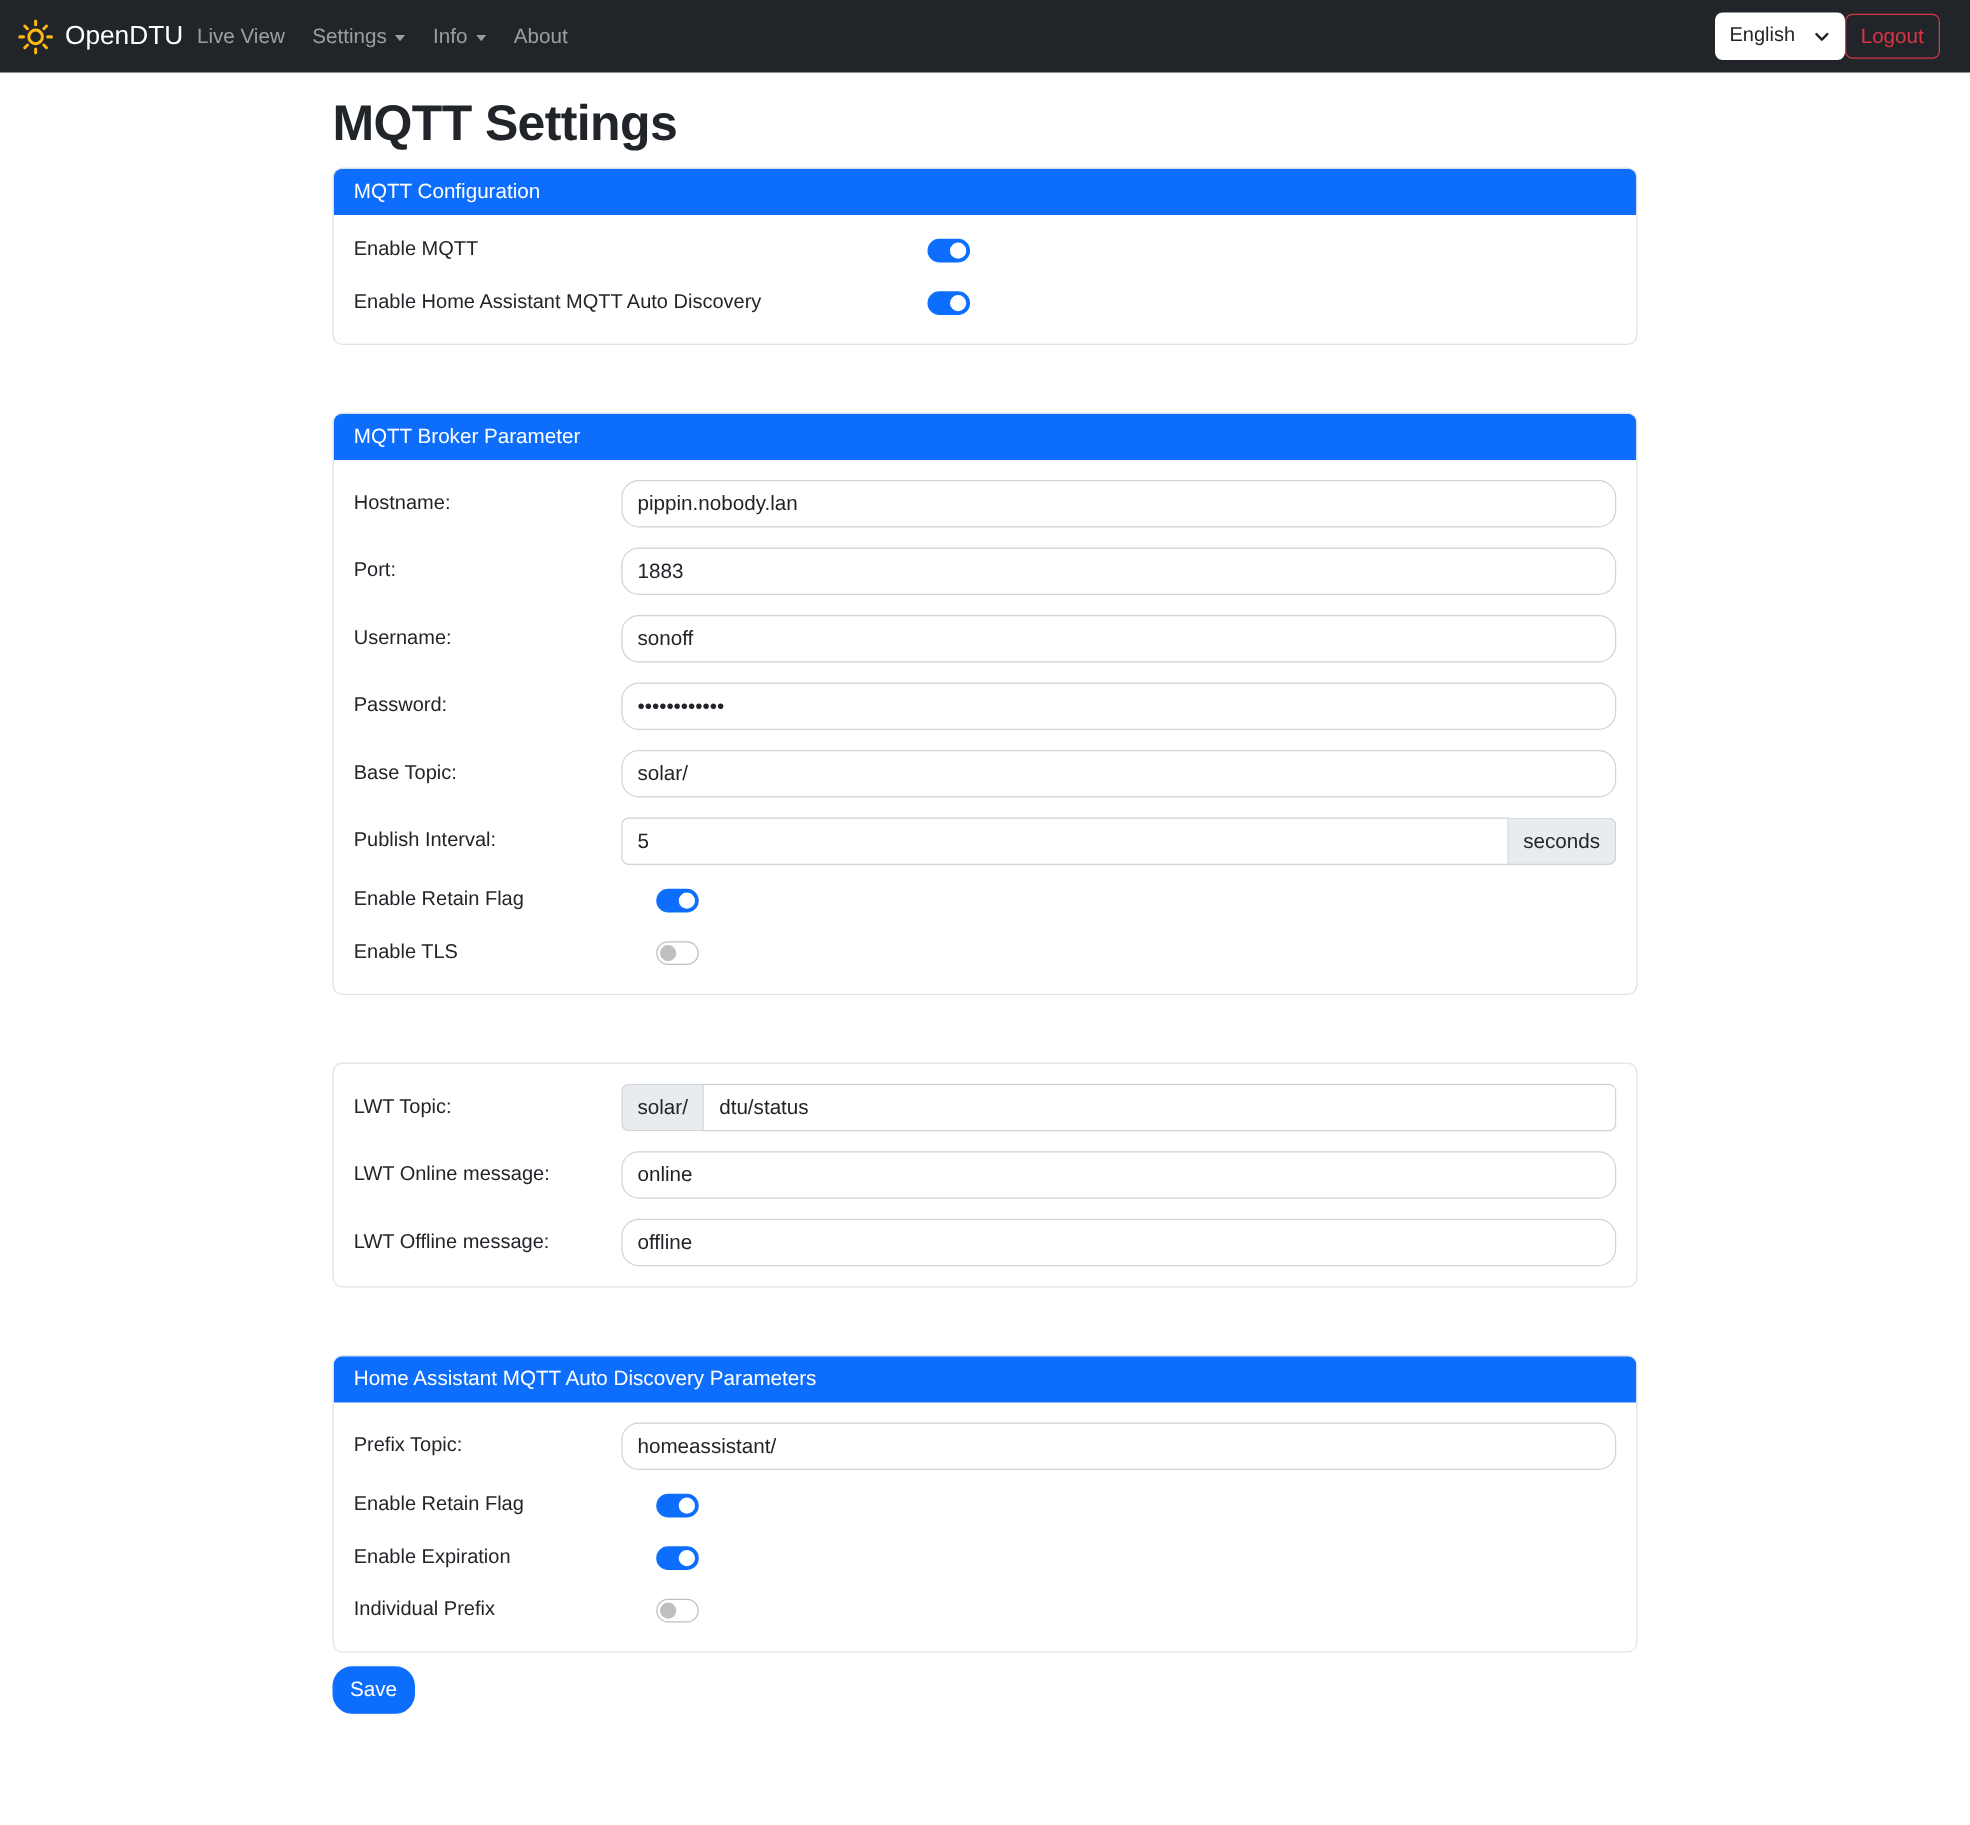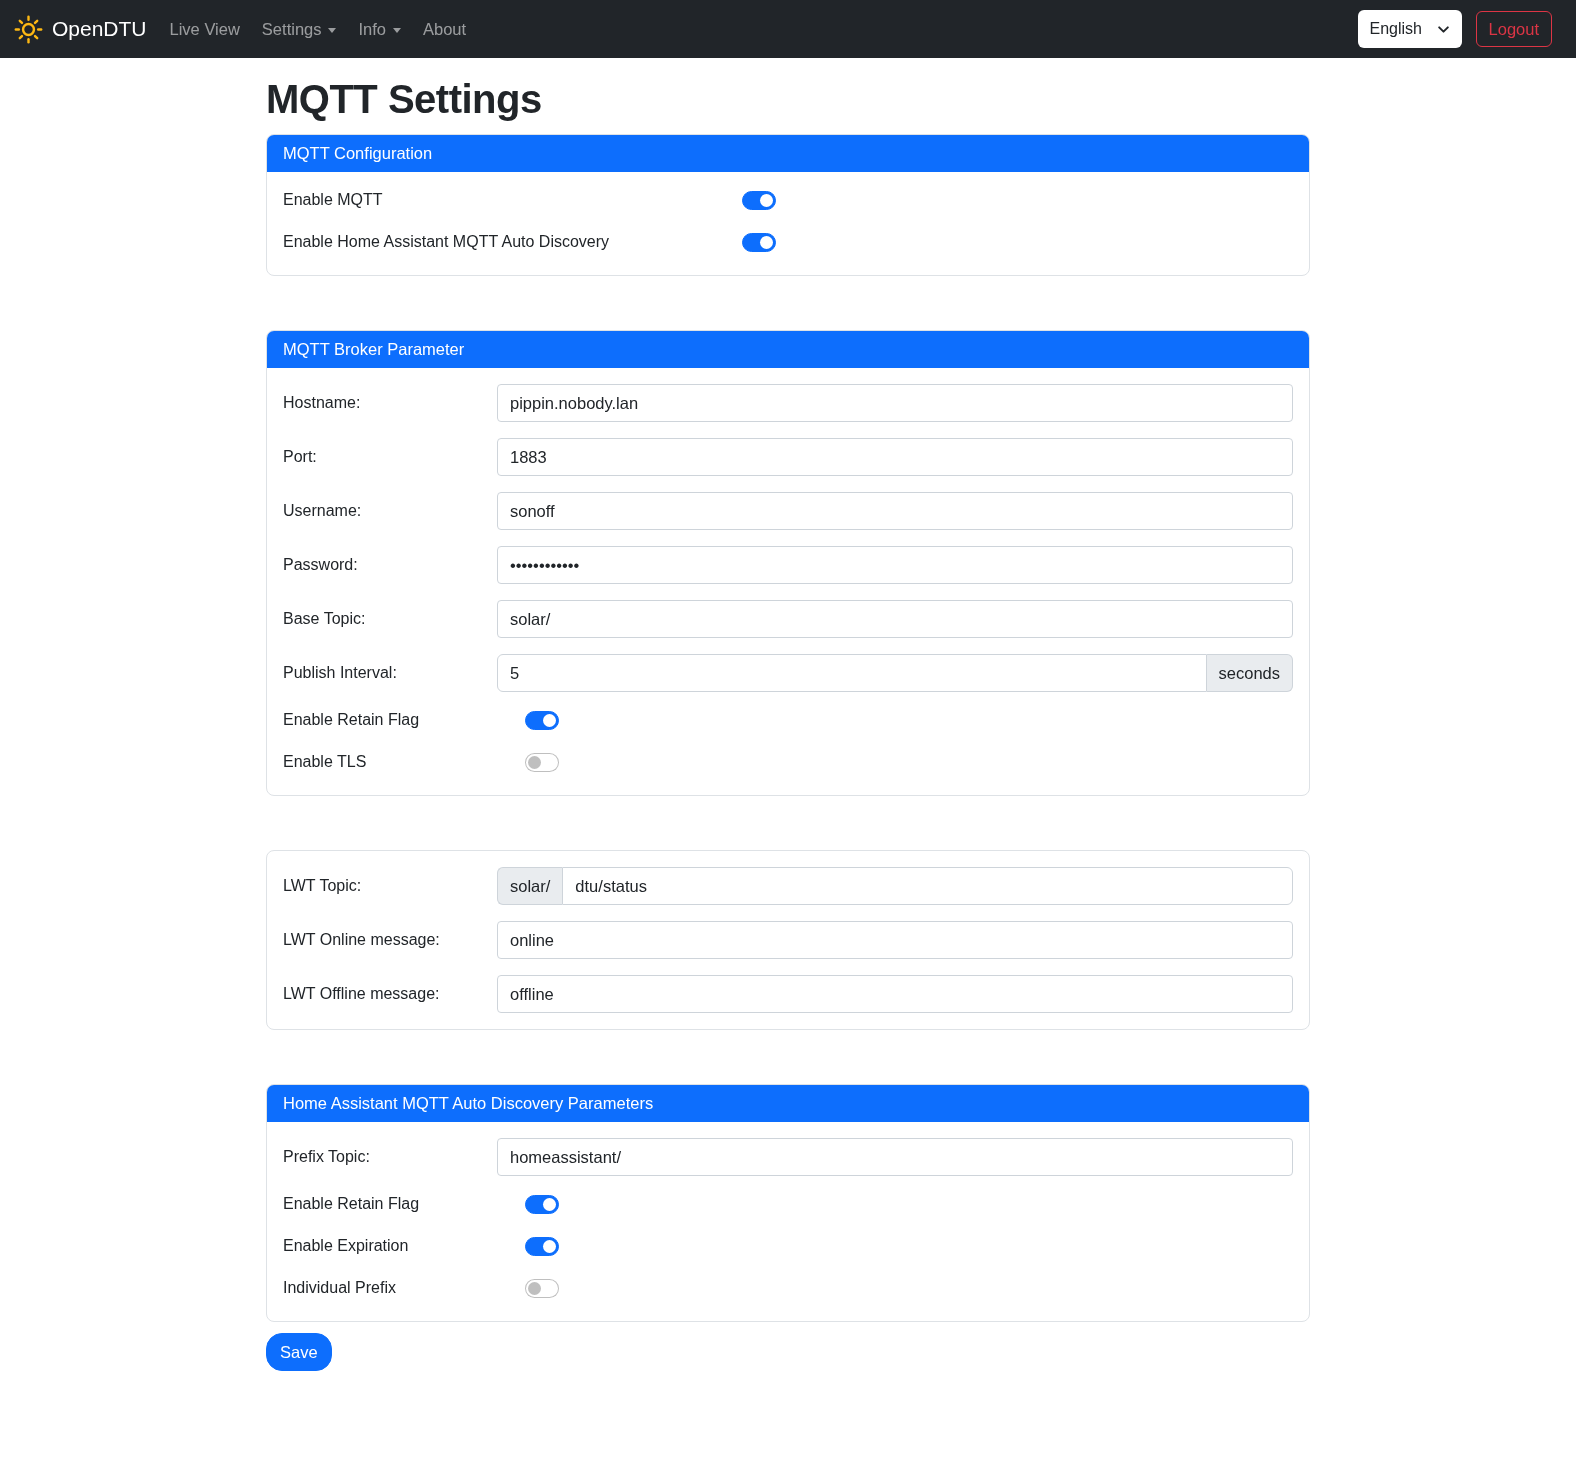--- a/index.html
+++ b/index.html
@@ -12,36 +12,36 @@
 
   
   .navbar {
     height: 58px; background: #212529;
     display: flex; align-items: center;
     padding: 0 24px 0 14px;
   }
   .brand {
     display: flex; align-items: center; gap: 9px;
     color: #fff; font-size: 21px; text-decoration: none;
-    margin-right: 12px; cursor: pointer;
+    margin-right: 0; cursor: pointer;
   }
   .nav-links { display: flex; align-items: center; flex: 1; }
   .nav-link {
     color: rgba(255,255,255,.55); text-decoration: none;
     padding: 8px 11px; display: flex; align-items: center; gap: 7px;
     cursor: pointer; font-size: 16.5px;
   }
   .caret {
     width: 0; height: 0; display: inline-block;
     border-left: 4.5px solid transparent;
     border-right: 4.5px solid transparent;
     border-top: 5px solid; 
     margin-top: 2px;
   }
-  .nav-right { display: flex; align-items: center; gap: 14px; }
+  .nav-right { display: flex; align-items: center; gap: 0; }
   .lang-select {
     background: #fff; color: #212529; border-radius: 6px;
     height: 38px; width: 104px; padding: 6px 12px;
     display: flex; align-items: center; justify-content: space-between;
     cursor: pointer;
   }
   .logout-btn {
     background: transparent; color: #dc3545;
     border: 1px solid #dc3545; border-radius: 6px;
     height: 36px; padding: 6px 12px; font-size: 16.5px;
@@ -68,21 +68,21 @@
 
   .frow { display: flex; align-items: center; margin-bottom: 16px; }
   .frow:last-child { margin-bottom: 0; }
   .frow.trow { margin-bottom: 18px; gap: 28px; }
   .frow.trow:last-child { margin-bottom: 5px; }
   .lbl { width: 214px; flex-shrink: 0; line-height: 24px; }
   .card.wide-label .lbl { width: 431px; }
 
   .inp {
     flex: 1; min-width: 0; height: 38px;
-    border: 1px solid #ced4da; border-radius: 4px;
+    border: 1px solid #ced4da; border-radius: 14px;
     padding: 6px 12px; font-size: 16.5px; color: #212529;
     font-family: inherit; outline: none; background: #fff;
   }
   .input-group { display: flex; flex: 1; min-width: 0; }
   .input-group .inp.has-suffix { border-radius: 6px 0 0 6px; }
   .input-group .inp.has-prefix { border-radius: 0 6px 6px 0; }
   .addon {
     background: #e9ecef; border: 1px solid #ced4da;
     padding: 6px 12px; height: 38px;
     display: flex; align-items: center; color: #212529; font-size: 16.5px;

